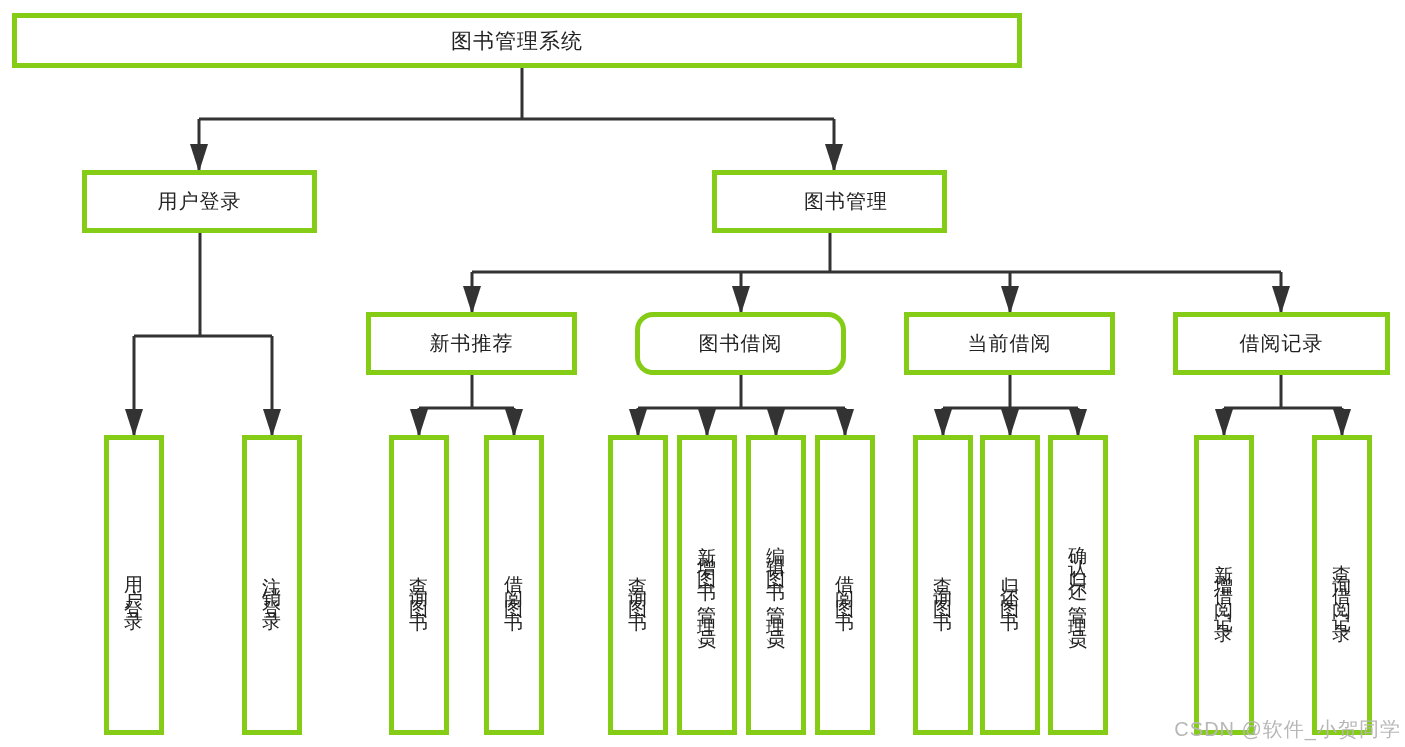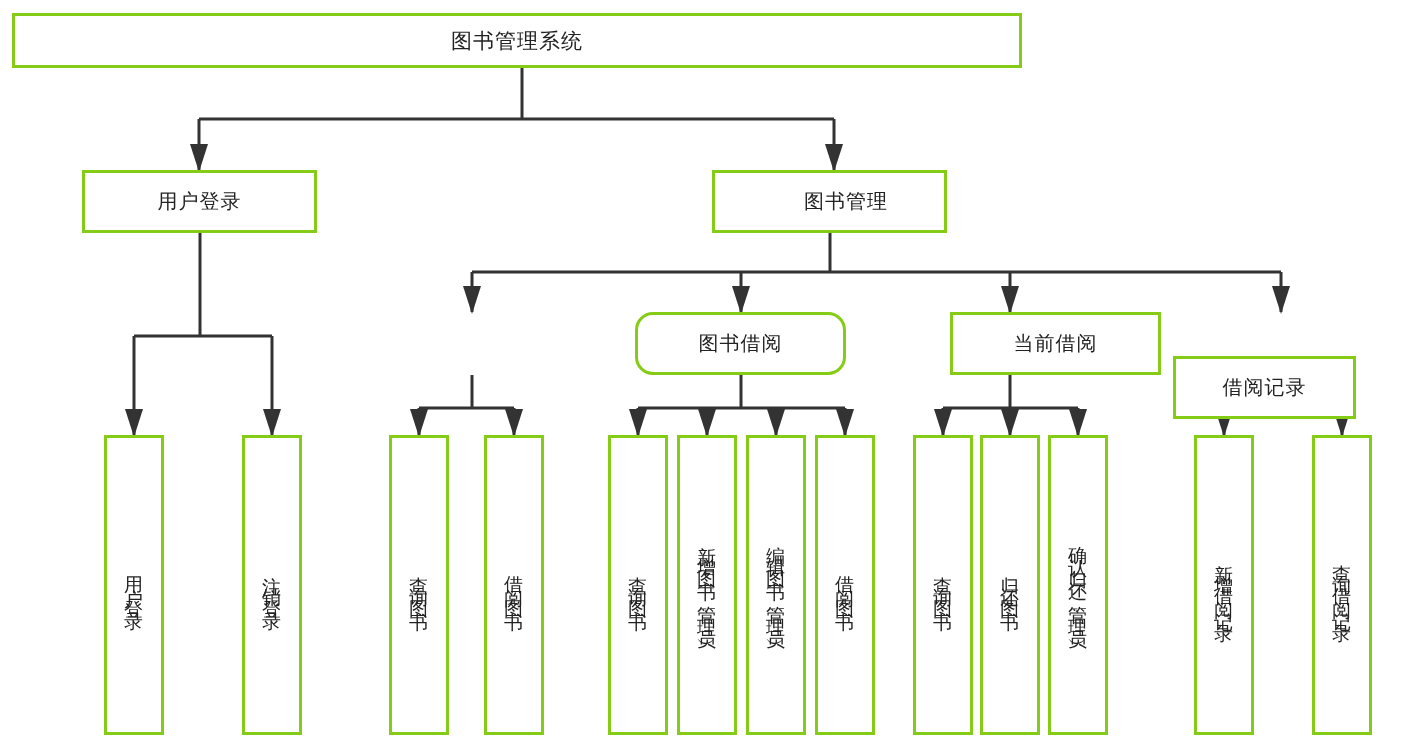--- a/index.html
+++ b/index.html
@@ -8,21 +8,21 @@
     width:1405px;height:747px;
     background:#ffffff;
     font-family:"Liberation Sans","DejaVu Sans",sans-serif;
     overflow:hidden;
   }
   .connectors{position:absolute;left:0;top:0;z-index:1;}
   .node{
     position:absolute;
     box-sizing:border-box;
     background:#ffffff;
-    border:3px solid #84cc16;
+    border:5px solid #84cc16;
     display:flex;align-items:center;justify-content:center;
     color:#222222;
     font-size:20px;
     z-index:2;
     letter-spacing:1px;
   }
   .vnode{
     writing-mode:vertical-rl;
     text-orientation:mixed;
     font-size:19px;
@@ -30,22 +30,22 @@
     line-height:1;
   }
   
   .n-root{left:12px;top:13px;width:1010px;height:55px;font-size:21px;}
   
   .n-user-login{left:82px;top:170px;width:235px;height:63px;}
   .n-book-mgmt{left:712px;top:170px;width:235px;height:63px;padding-left:33px;}
   
   .n-new-books{left:366px;top:312px;width:211px;height:63px;}
   .n-book-borrow{left:635px;top:312px;width:211px;height:63px;border-radius:18px;}
-  .n-current-borrow{left:904px;top:312px;width:211px;height:63px;margin-left:46px;}
-  .n-borrow-records{left:1173px;top:312px;width:183px;height:63px;margin-top:44px;}
+  .n-current-borrow{left:904px;top:312px;width:211px;height:63px;}
+  .n-borrow-records{left:1173px;top:312px;width:217px;height:63px;}
   
   .v{top:435px;width:60px;height:300px;}
   .v-1{left:104px;}  .v-2{left:242px;}
   .v-3{left:389px;}  .v-4{left:484px;}
   .v-5{left:608px;}  .v-6{left:677px;}  .v-7{left:746px;}  .v-8{left:815px;}
   .v-9{left:913px;}  .v-10{left:980px;} .v-11{left:1048px;}
   .v-12{left:1194px;}.v-13{left:1312px;}
   .watermark{
     position:absolute;
     right:4px;bottom:4px;
@@ -109,20 +109,21 @@
       <path d="M1224 408 V435" marker-end="url(#arrow)"></path>
       <path d="M1342 408 V435" marker-end="url(#arrow)"></path>
     </g>
   </svg>
 
   <div class="node n-root">图书管理系统</div>
 
   <div class="node n-user-login">用户登录</div>
   <div class="node n-book-mgmt">图书管理</div>
 
+  <div class="node n-new-books">新书推荐</div>
   <div class="node n-book-borrow">图书借阅</div>
   <div class="node n-current-borrow">当前借阅</div>
   <div class="node n-borrow-records">借阅记录</div>
 
   <div class="node vnode v v-1">用户登录</div>
   <div class="node vnode v v-2">注销登录</div>
 
   <div class="node vnode v v-3">查询图书</div>
   <div class="node vnode v v-4">借阅图书</div>
 
@@ -131,14 +132,15 @@
   <div class="node vnode v v-7">编辑图书（管理员）</div>
   <div class="node vnode v v-8">借阅图书</div>
 
   <div class="node vnode v v-9">查询图书</div>
   <div class="node vnode v v-10">归还图书</div>
   <div class="node vnode v v-11">确认归还（管理员）</div>
 
   <div class="node vnode v v-12">新增借阅记录</div>
   <div class="node vnode v v-13">查询借阅记录</div>
 
+  <div class="watermark">CSDN @软件_小贺同学</div>
 
 </div>
 
 </body></html>

